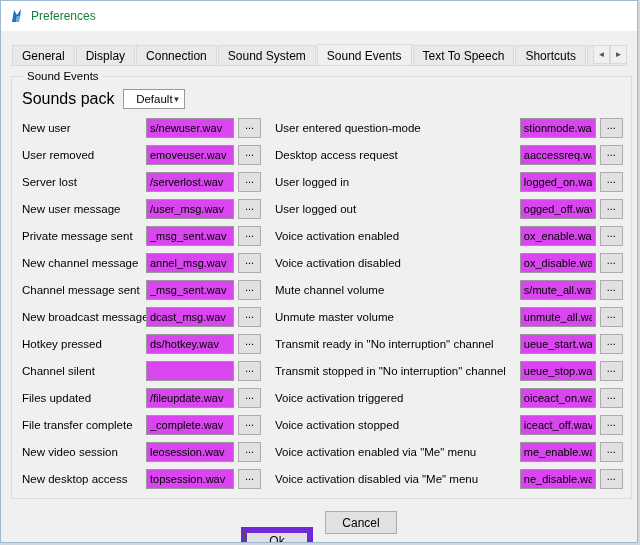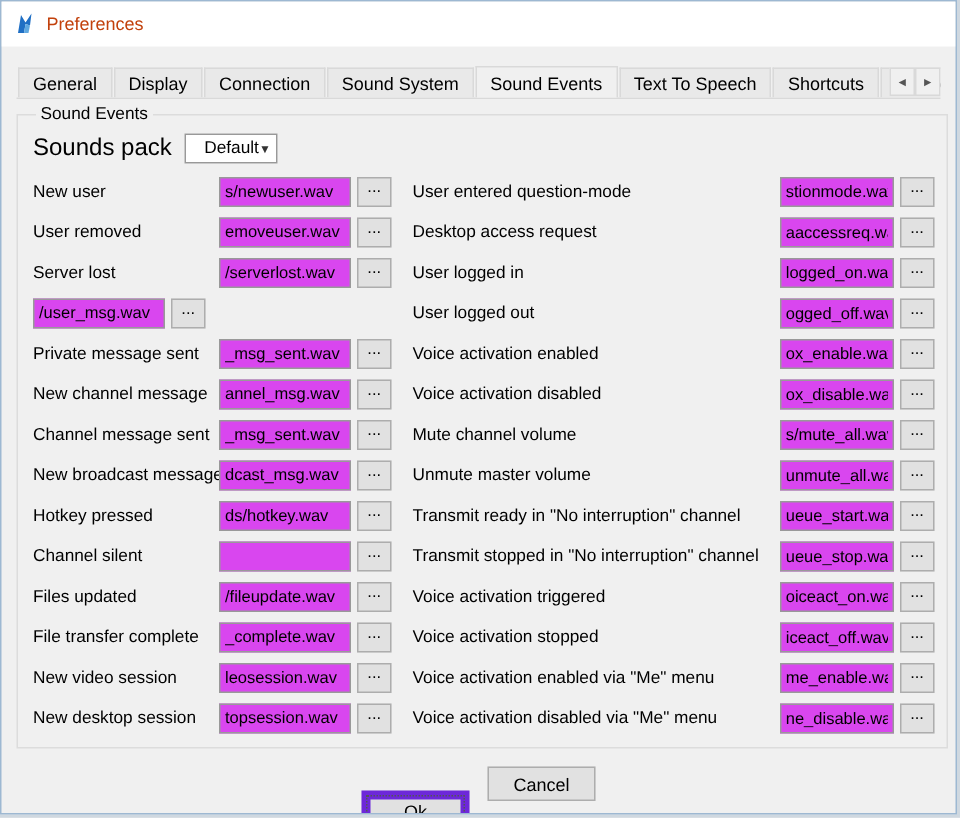--- a/index.html
+++ b/index.html
@@ -7,21 +7,21 @@
   .window {
     width:638px; height:543px; background:#f0f0f0;
     border:1px solid #9db8d2; box-sizing:border-box;
     display:flex; flex-direction:column; overflow:hidden;
   }
   .titlebar {
     height:30px; background:#ffffff; display:flex; align-items:center;
     padding-left:8px; flex:0 0 auto;
   }
   .titlebar .app-icon { width:16px; height:16px; margin-right:6px; flex:0 0 auto; }
-  .titlebar .title { font-size:12px; color:#c2410c; }
+  .titlebar .title { font-size:12px; color:#15803d; }
 
   .dialog-body { flex:1; display:flex; flex-direction:column; padding:12px 10px 8px 10px; box-sizing:border-box; position:relative; }
 
   
   .tabbar { display:flex; align-items:flex-end; height:22px; position:relative; padding-left:1px; border-bottom:1px solid #d9d9d9; overflow:hidden; }
   .tab {
     background:#e9e9e9; border:1px solid #d9d9d9; border-bottom:none;
     padding:3px 9px 3px 9px; margin-right:1px; font-size:12px; cursor:default;
     white-space:nowrap; box-sizing:border-box; height:20px;
   }
@@ -148,20 +148,21 @@
     <button class="browse">...</button>
   </div>
 
   <div class="row">
     <span class="lbl">Server lost</span>
     <input class="txt" type="text" value="/serverlost.wav" style="">
     <button class="browse">...</button>
   </div>
 
   <div class="row">
+    <span class="lbl">New user message</span>
     <input class="txt" type="text" value="/user_msg.wav" style="">
     <button class="browse">...</button>
   </div>
 
   <div class="row">
     <span class="lbl">Private message sent</span>
     <input class="txt" type="text" value="_msg_sent.wav" style="">
     <button class="browse">...</button>
   </div>
 
@@ -207,21 +208,21 @@
     <button class="browse">...</button>
   </div>
 
   <div class="row">
     <span class="lbl">New video session</span>
     <input class="txt" type="text" value="leosession.wav" style="">
     <button class="browse">...</button>
   </div>
 
   <div class="row">
-    <span class="lbl">New desktop session</span>
+    <span class="lbl">New desktop access</span>
     <input class="txt" type="text" value="topsession.wav" style="">
     <button class="browse">...</button>
   </div>
 </div>
         <div class="col right" id="right-col">
   <div class="row">
     <span class="lbl">User entered question-mode</span>
     <input class="txt" type="text" value="stionmode.wav" style="">
     <button class="browse">...</button>
   </div>

